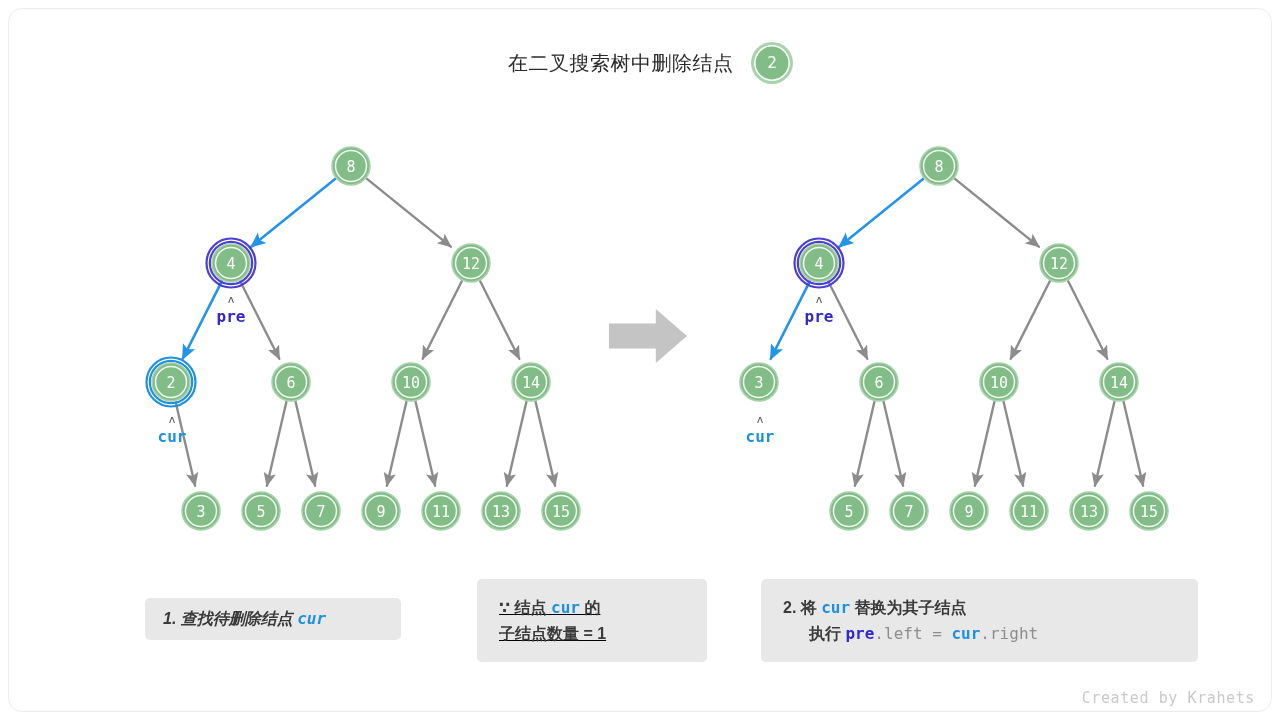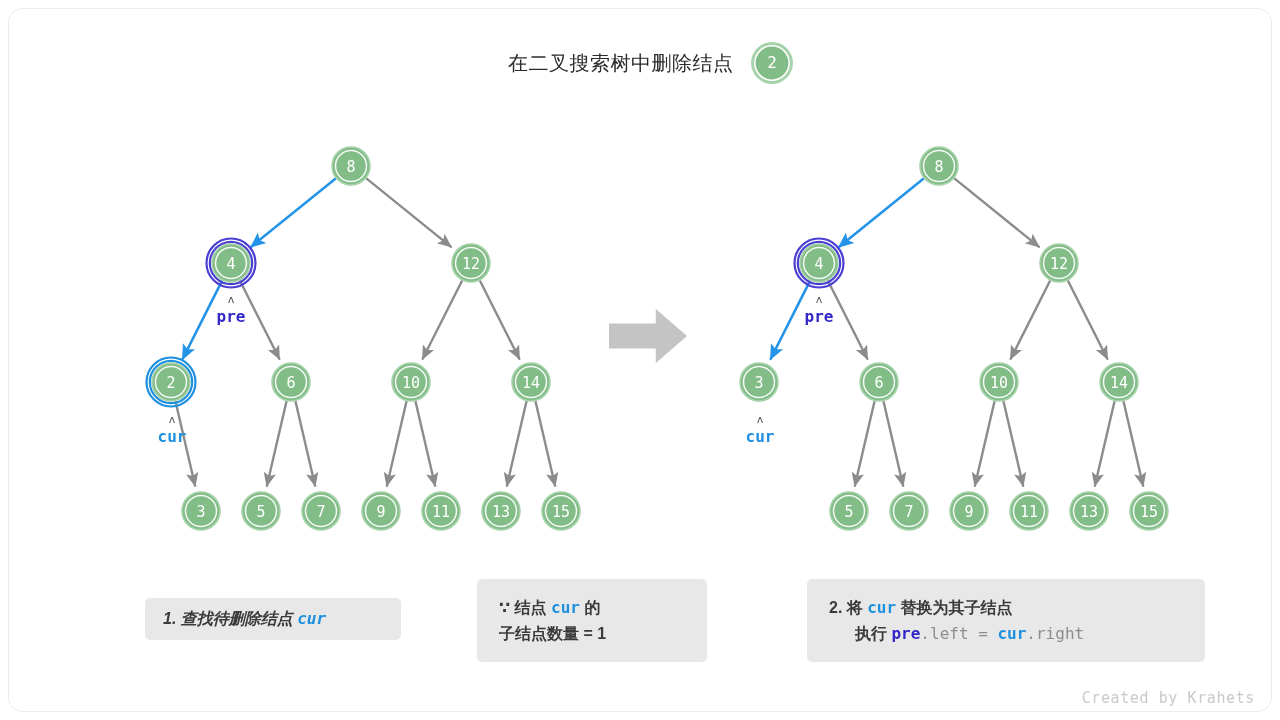--- a/index.html
+++ b/index.html
@@ -115,25 +115,26 @@
     height: 42px;
     padding: 16px 18px;
     font-style: italic;
   }
   #caption-2 {
     left: 468px;
     top: 570px;
     width: 230px;
     height: 83px;
     padding: 0 22px;
+    text-decoration: underline;
   }
   #caption-3 {
-    left: 798px;
+    left: 752px;
     top: 570px;
-    width: 398px;
+    width: 437px;
     height: 83px;
     padding: 4px 22px;
   }
   #caption-3 .cap-line.indent { padding-left: 26px; }
 
   
   #footer {
     position: absolute;
     right: 34px;
     bottom: 22px;

